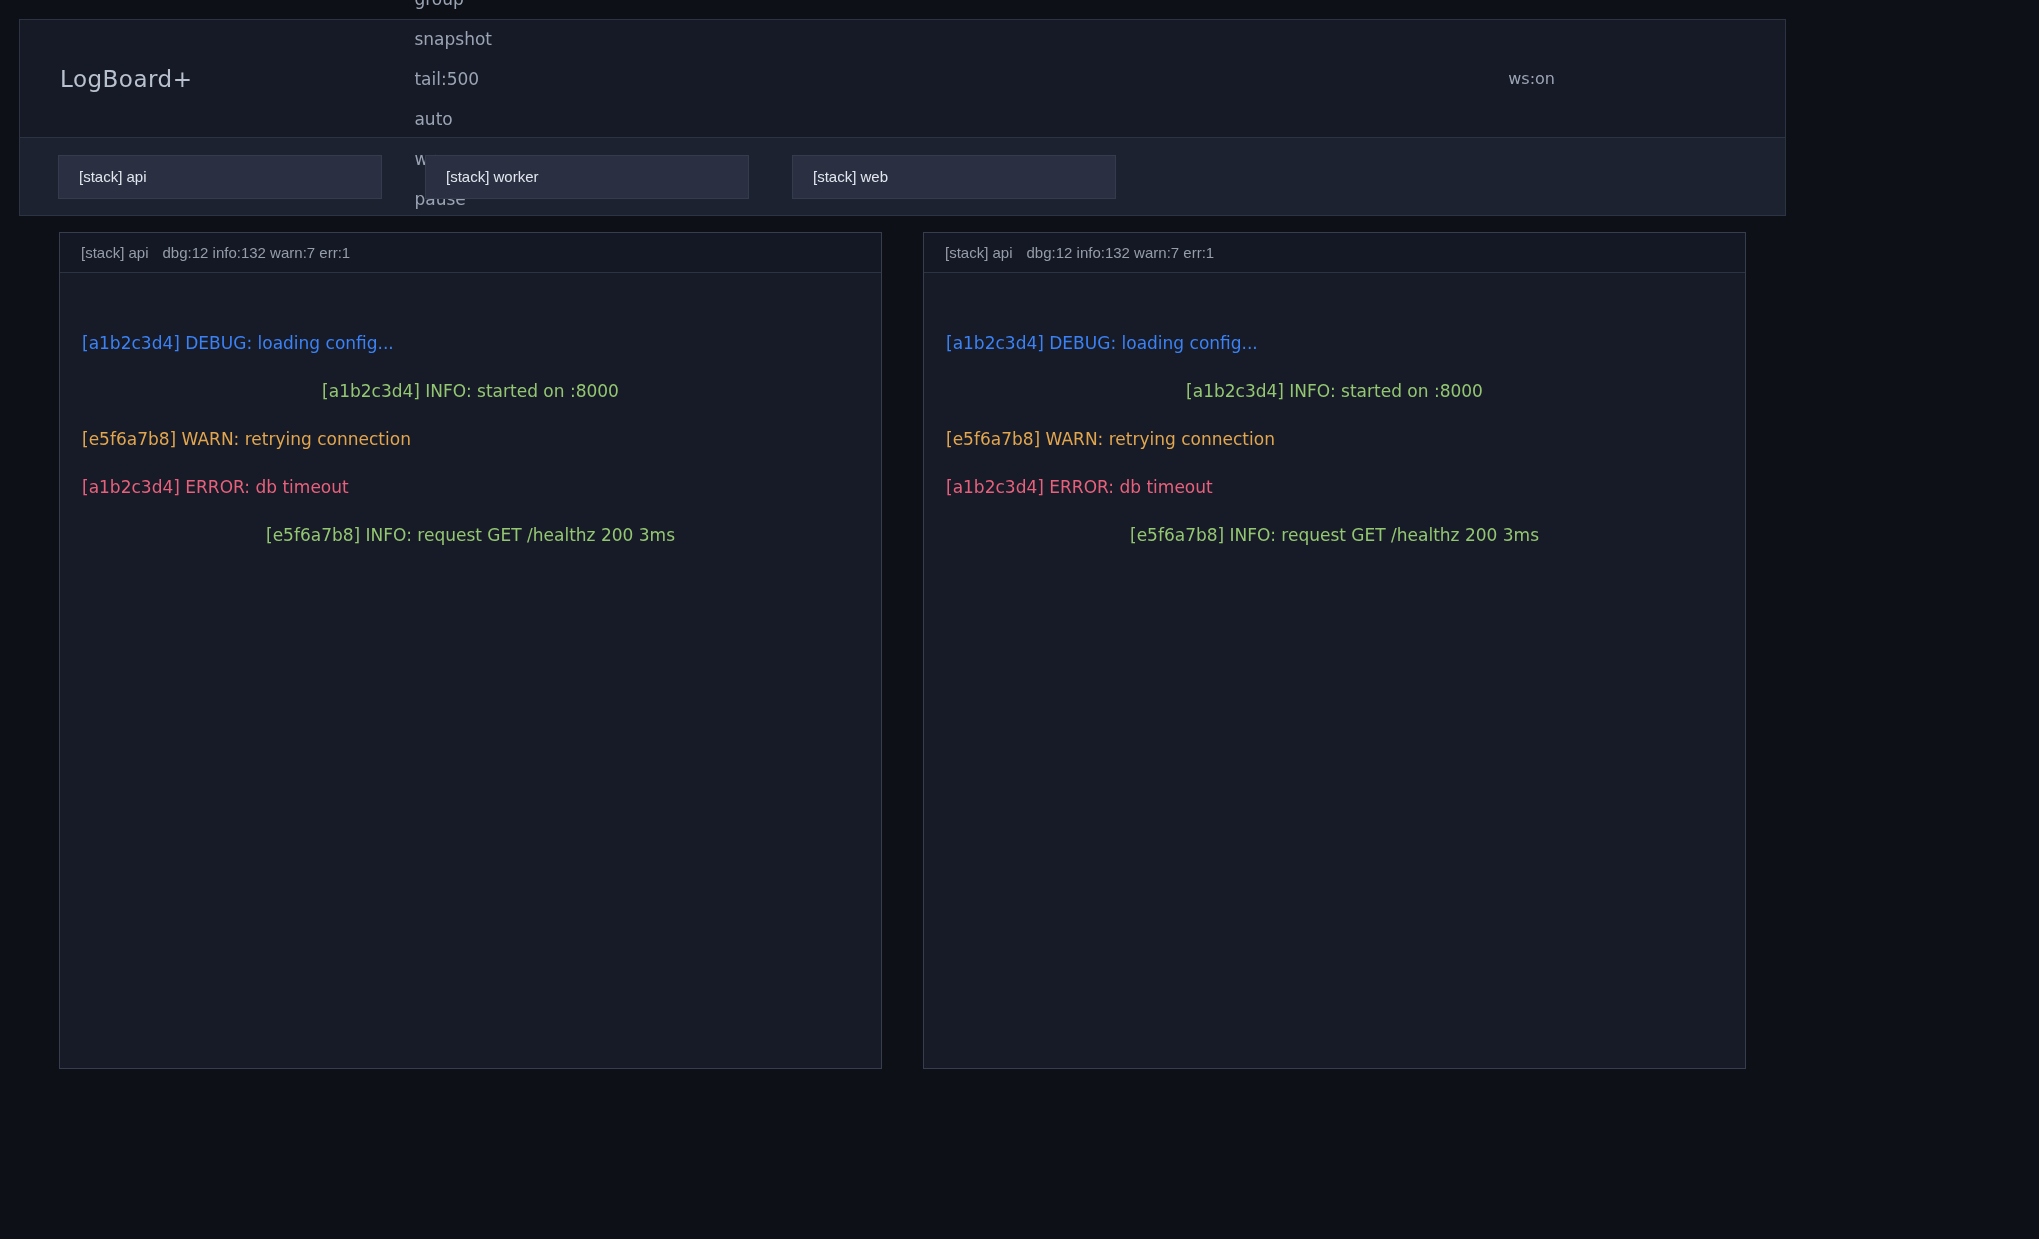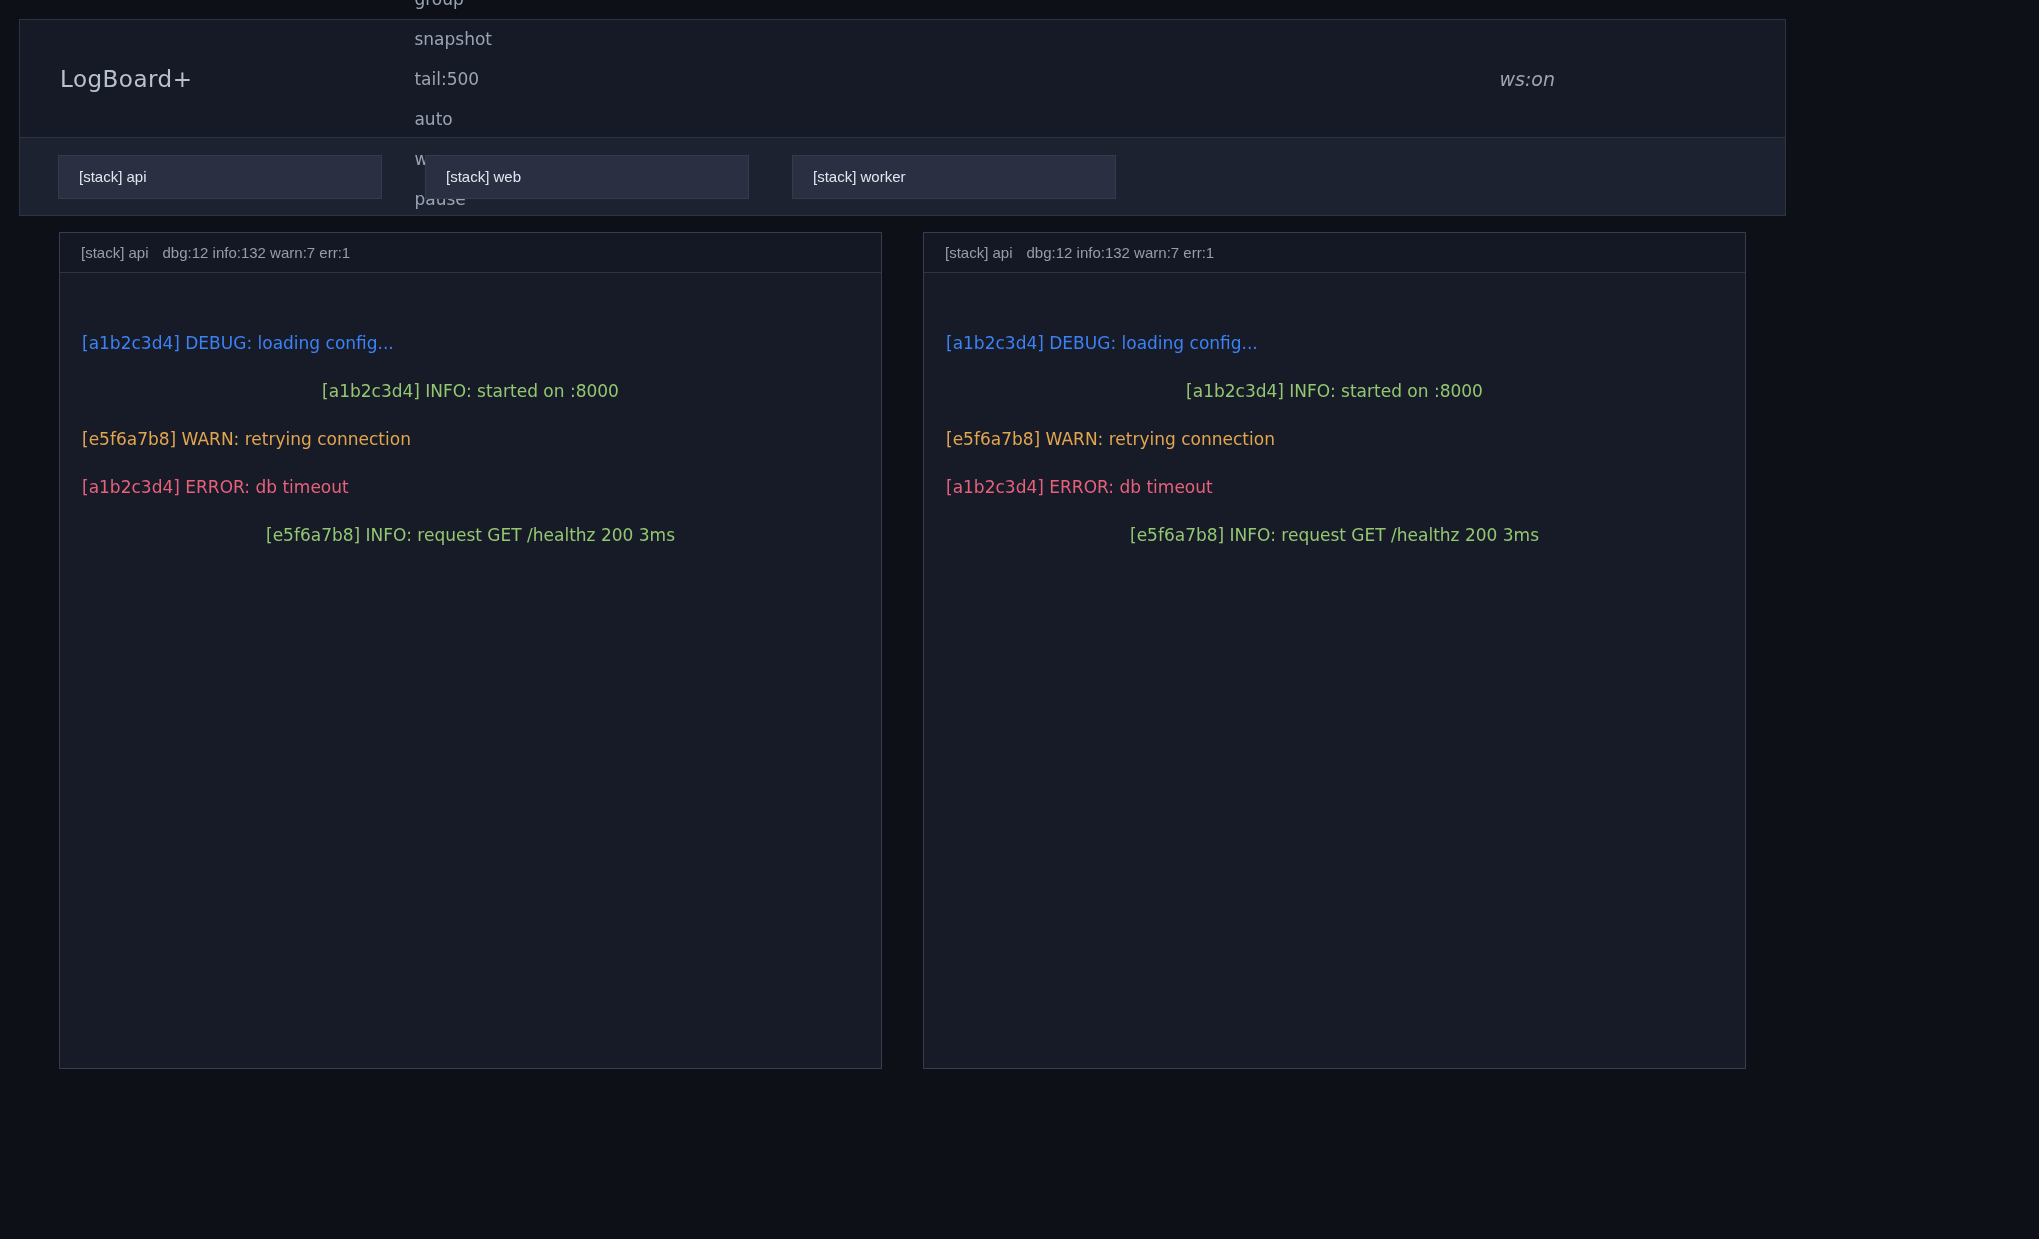--- a/index.html
+++ b/index.html
@@ -42,23 +42,22 @@
     font-size: 17px;
     color: #9ba4b4;
     flex-direction: column;
   }
   .toolbar .tool {
     cursor: pointer;
   }
   .ws-status {
     margin-left: auto;
     margin-right: 190px;
-    font-size: 19px;
+    font-size: 16px;
     color: #9ba4b4;
-    font-style: italic;
   }
   .tabsbar {
     height: 77px;
     background: #1c2230;
     display: flex;
     align-items: center;
     padding: 0 38px;
     gap: 43px;
     box-sizing: border-box;
   }
@@ -146,24 +145,24 @@
       </div>
 
       <div class="ws-status">ws:on</div>
     </div>
 
     <div class="tabsbar">
       <div class="stack-tab">
         <span>[stack] api</span>
       </div>
       <div class="stack-tab">
-        <span>[stack] web</span>
+        <span>[stack] worker</span>
       </div>
       <div class="stack-tab">
-        <span>[stack] worker</span>
+        <span>[stack] web</span>
       </div>
     </div>
   </div>
 
 
   <div class="panels">
 
     <div class="panel">
       <div class="panel-header">
         <span>[stack] api</span>

